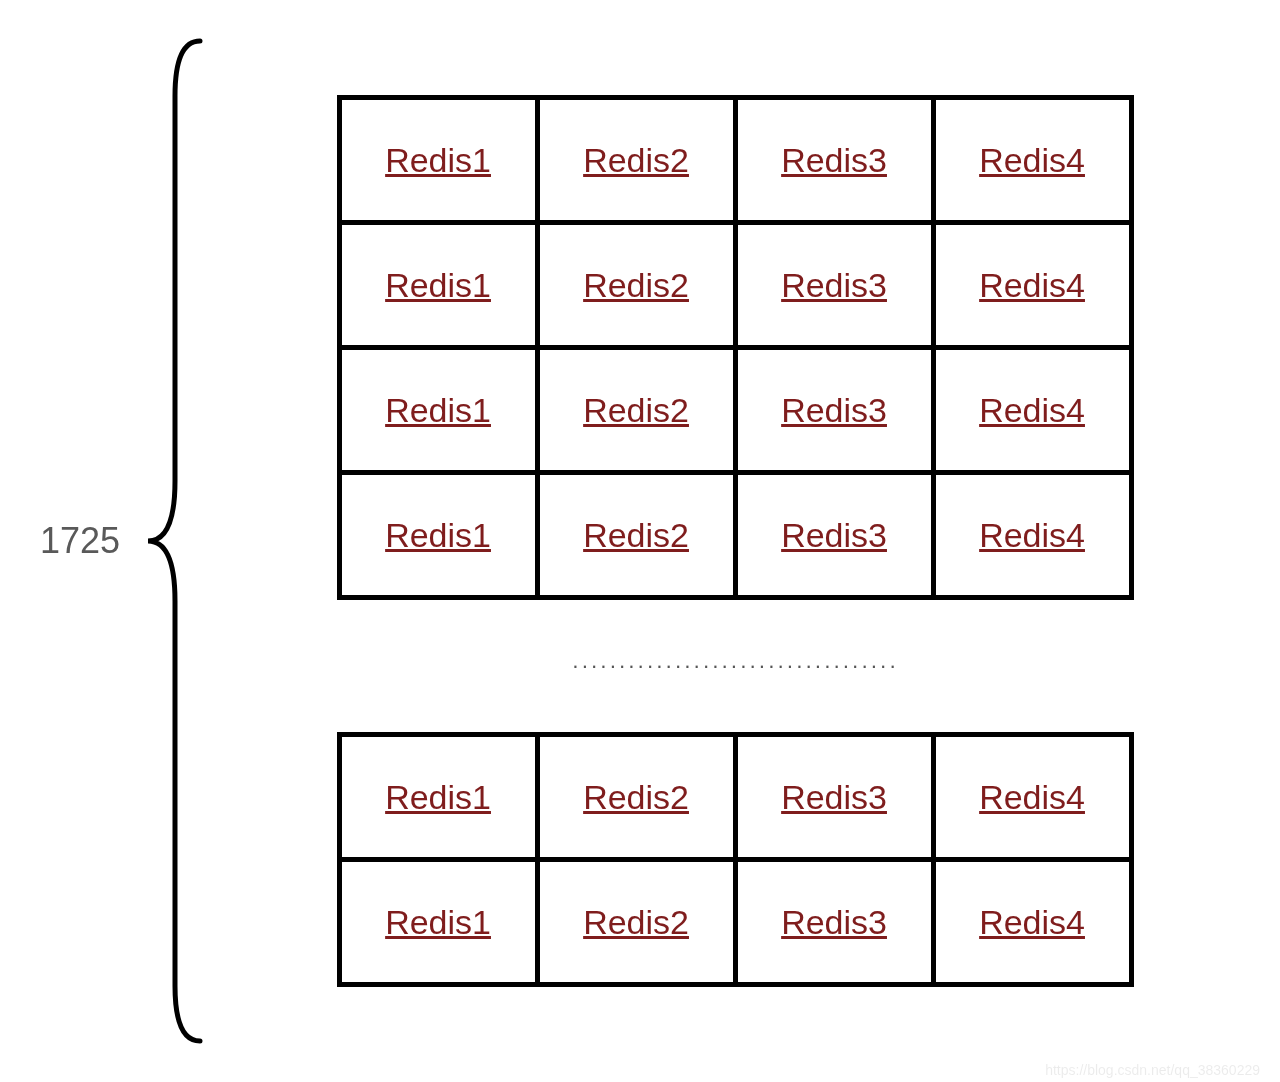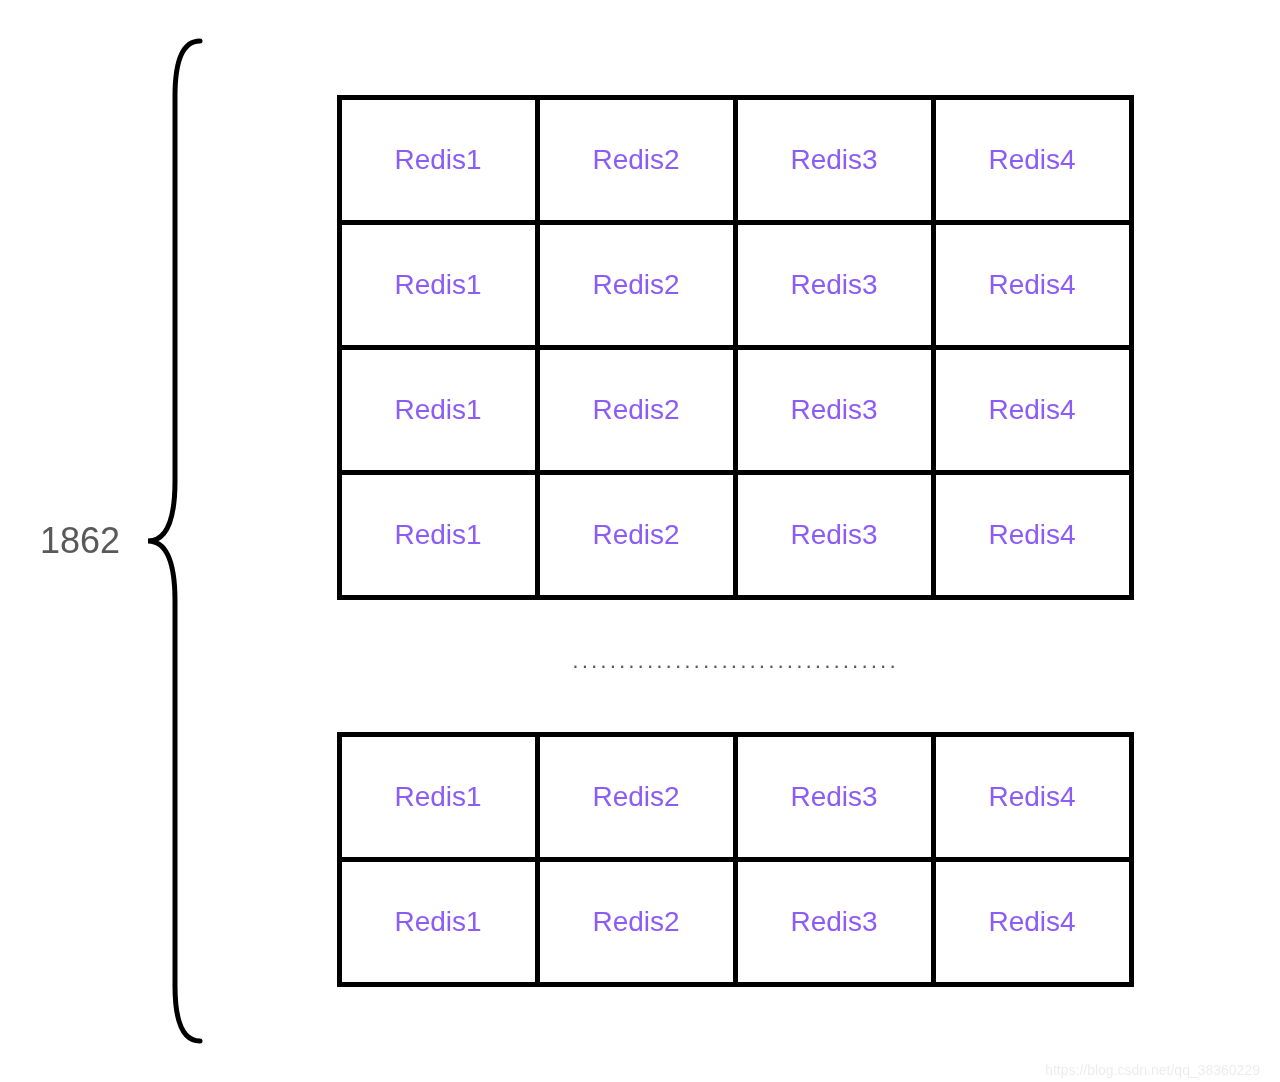--- a/index.html
+++ b/index.html
@@ -50,25 +50,26 @@
     }
     table {
       border-collapse: collapse;
       border: 5px solid #000;
     }
     td {
       border: 5px solid #000;
       padding: 0;
       text-align: center;
       vertical-align: middle;
-      font-size: 28px;
-      color: #8b5cf6;
+      font-size: 34px;
+      color: #7f1d1d;
       font-weight: 400;
       width: 198px;
       height: 125px;
+      text-decoration: underline;
     }
     .dots {
       font-size: 22px;
       letter-spacing: 2px;
       color: #555;
       margin: 55px 0 55px 0;
       line-height: 1;
     }
     .watermark {
       position: absolute;
@@ -77,21 +78,21 @@
       font-size: 14px;
       color: rgba(0,0,0,0.08);
       font-family: Arial, sans-serif;
     }
   </style>
 </head>
 <body>
 
 <div class="container">
   <div class="label-col">
-    <div class="size-label">1862</div>
+    <div class="size-label">1725</div>
     <div class="brace">
       <svg viewBox="0 0 70 1010" preserveAspectRatio="none">
         <path d="M 60 5 
                  Q 35 5 35 60 
                  L 35 445 
                  Q 35 505 8 505 
                  Q 35 505 35 565 
                  L 35 950 
                  Q 35 1005 60 1005" fill="none" stroke="#000" stroke-width="5" stroke-linecap="round"></path>
       </svg>

